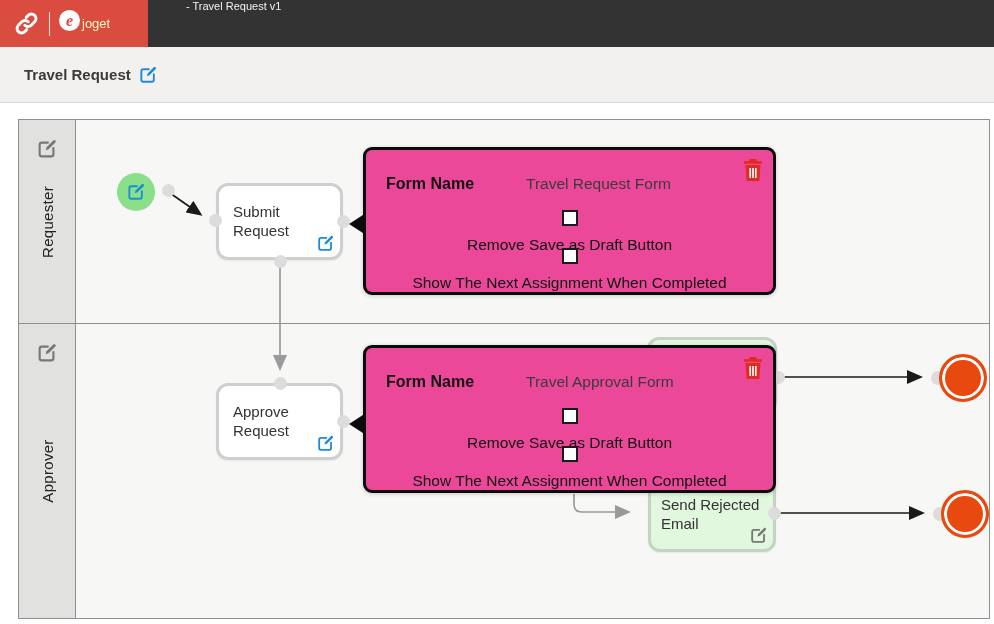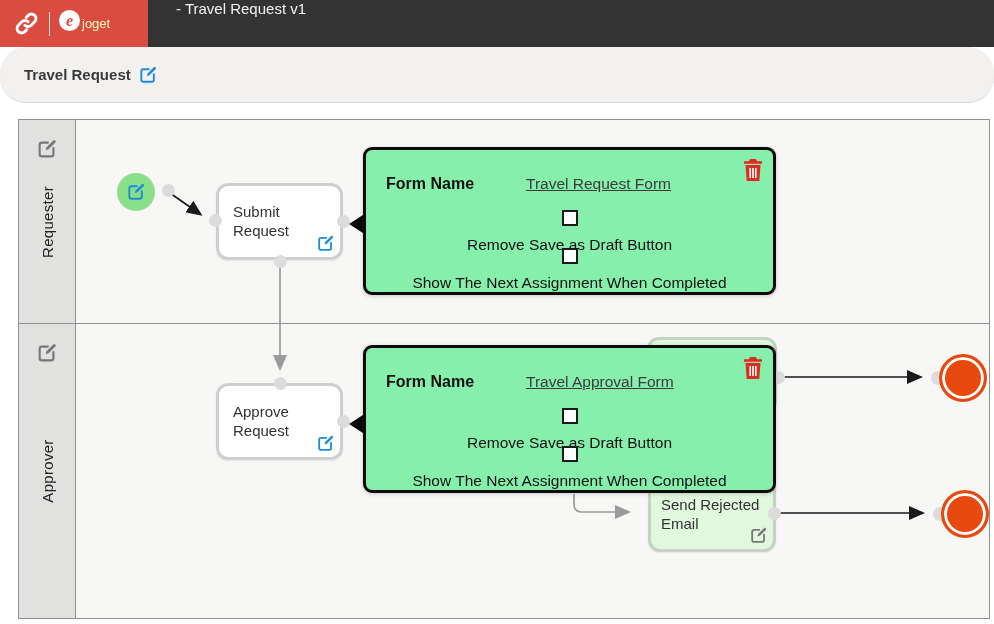--- a/index.html
+++ b/index.html
@@ -12,25 +12,25 @@
          display:flex;align-items:center;padding-left:13px;box-sizing:border-box;gap:9px;}
   #brand .chain{width:27px;height:27px;}
   #brand .divider{width:1px;height:24px;background:rgba(255,255,255,.85);}
   #joget{display:flex;align-items:flex-end;gap:2px;padding-bottom:6px;}
   #joget .circ{width:21px;height:21px;border-radius:50%;background:#fff;color:#D94C3F;
       font-family:"Liberation Serif",serif;font-style:italic;font-weight:bold;font-size:16px;
       display:flex;align-items:center;justify-content:center;line-height:1;}
   #joget .jtxt{color:#fef9c3;font-size:13px;line-height:1;padding-bottom:1px;}
   #titlewrap{position:absolute;left:166px;top:0;height:47px;display:flex;align-items:baseline;}
   #titlewrap .t1{color:#fff;font-size:28px;letter-spacing:.5px;line-height:47px;}
-  #titlewrap .t2{color:#f2f2f2;font-size:15px;margin-left:10px;}
+  #titlewrap .t2{color:#f2f2f2;font-size:11px;margin-left:20px;}
 
   
   #crumbbar{position:absolute;left:0;top:47px;width:994px;height:56px;background:#F2F1EF;
-            border-bottom:1px solid #D8D8D8;box-sizing:border-box;display:flex;align-items:center;padding-left:24px;gap:7px;border-radius:26px;}
+            border-bottom:1px solid #D8D8D8;box-sizing:border-box;display:flex;align-items:center;padding-left:24px;gap:7px;}
   #crumbbar .crumb{font-size:15px;font-weight:bold;color:#3A3A3A;}
   .edit-ic{display:inline-block;}
   .blue-ic{color:#1F8CD6;}
   .gray-ic{color:#777777;}
 
   
   .lane{position:absolute;left:18px;width:972px;display:flex;border:1px solid #8F8F8F;
         background:#F7F7F6;box-sizing:border-box;}
   #lane-requester{top:119px;height:205px;}
   #lane-approver{top:324px;height:295px;border-top:none;}
@@ -58,32 +58,32 @@
   
   .dot{position:absolute;width:13px;height:13px;border-radius:50%;background:#DCDCDC;z-index:4;}
 
   
   .end-event{position:absolute;width:48px;height:48px;border-radius:50%;z-index:3;box-sizing:border-box;
      border:3px solid #E8490F;background:#E8490F;box-shadow:inset 0 0 0 3px #fff;}
   #end-1{left:939px;top:354px;}
   #end-2{left:941px;top:490px;}
 
   
-  .popup{position:absolute;width:413px;height:148px;background:#86efac;border:3px solid #0B0B0B;border-radius:9px;
+  .popup{position:absolute;width:413px;height:148px;background:#ec4899;border:3px solid #0B0B0B;border-radius:9px;
          z-index:5;box-sizing:border-box;padding:20px 20px 0 20px;box-shadow:0 1px 4px rgba(0,0,0,.18);}
   #popup-1{left:363px;top:147px;}
   #popup-2{left:363px;top:345px;}
   .popup .pointer{position:absolute;left:-17px;width:0;height:0;
          border-top:11px solid transparent;border-bottom:11px solid transparent;border-right:17px solid #0B0B0B;}
   #popup-1 .pointer{top:63px;}
   #popup-2 .pointer{top:65px;}
   .popup .trash{position:absolute;top:8px;right:9px;width:22px;height:24px;color:#E02B20;}
   .form-row{display:flex;align-items:center;height:28px;margin-bottom:12px;}
   .form-label{font-size:16px;font-weight:bold;color:#111;width:140px;}
-  .form-link{font-size:15.5px;color:#3B3B3B;text-decoration:underline;cursor:pointer;}
+  .form-link{font-size:15.5px;color:#3B3B3B;cursor:pointer;}
   .opt-row{display:flex;align-items:center;height:26px;margin-bottom:12px;gap:10px;flex-direction:column;}
   .checkbox{width:16px;height:16px;border:2px solid #1A1A1A;background:#fff;box-sizing:border-box;flex:0 0 16px;}
   .opt-label{font-size:15.5px;color:#111;}
 </style>
 </head>
 <body>
 
 <div id="app">
 
   <div id="topbar">

